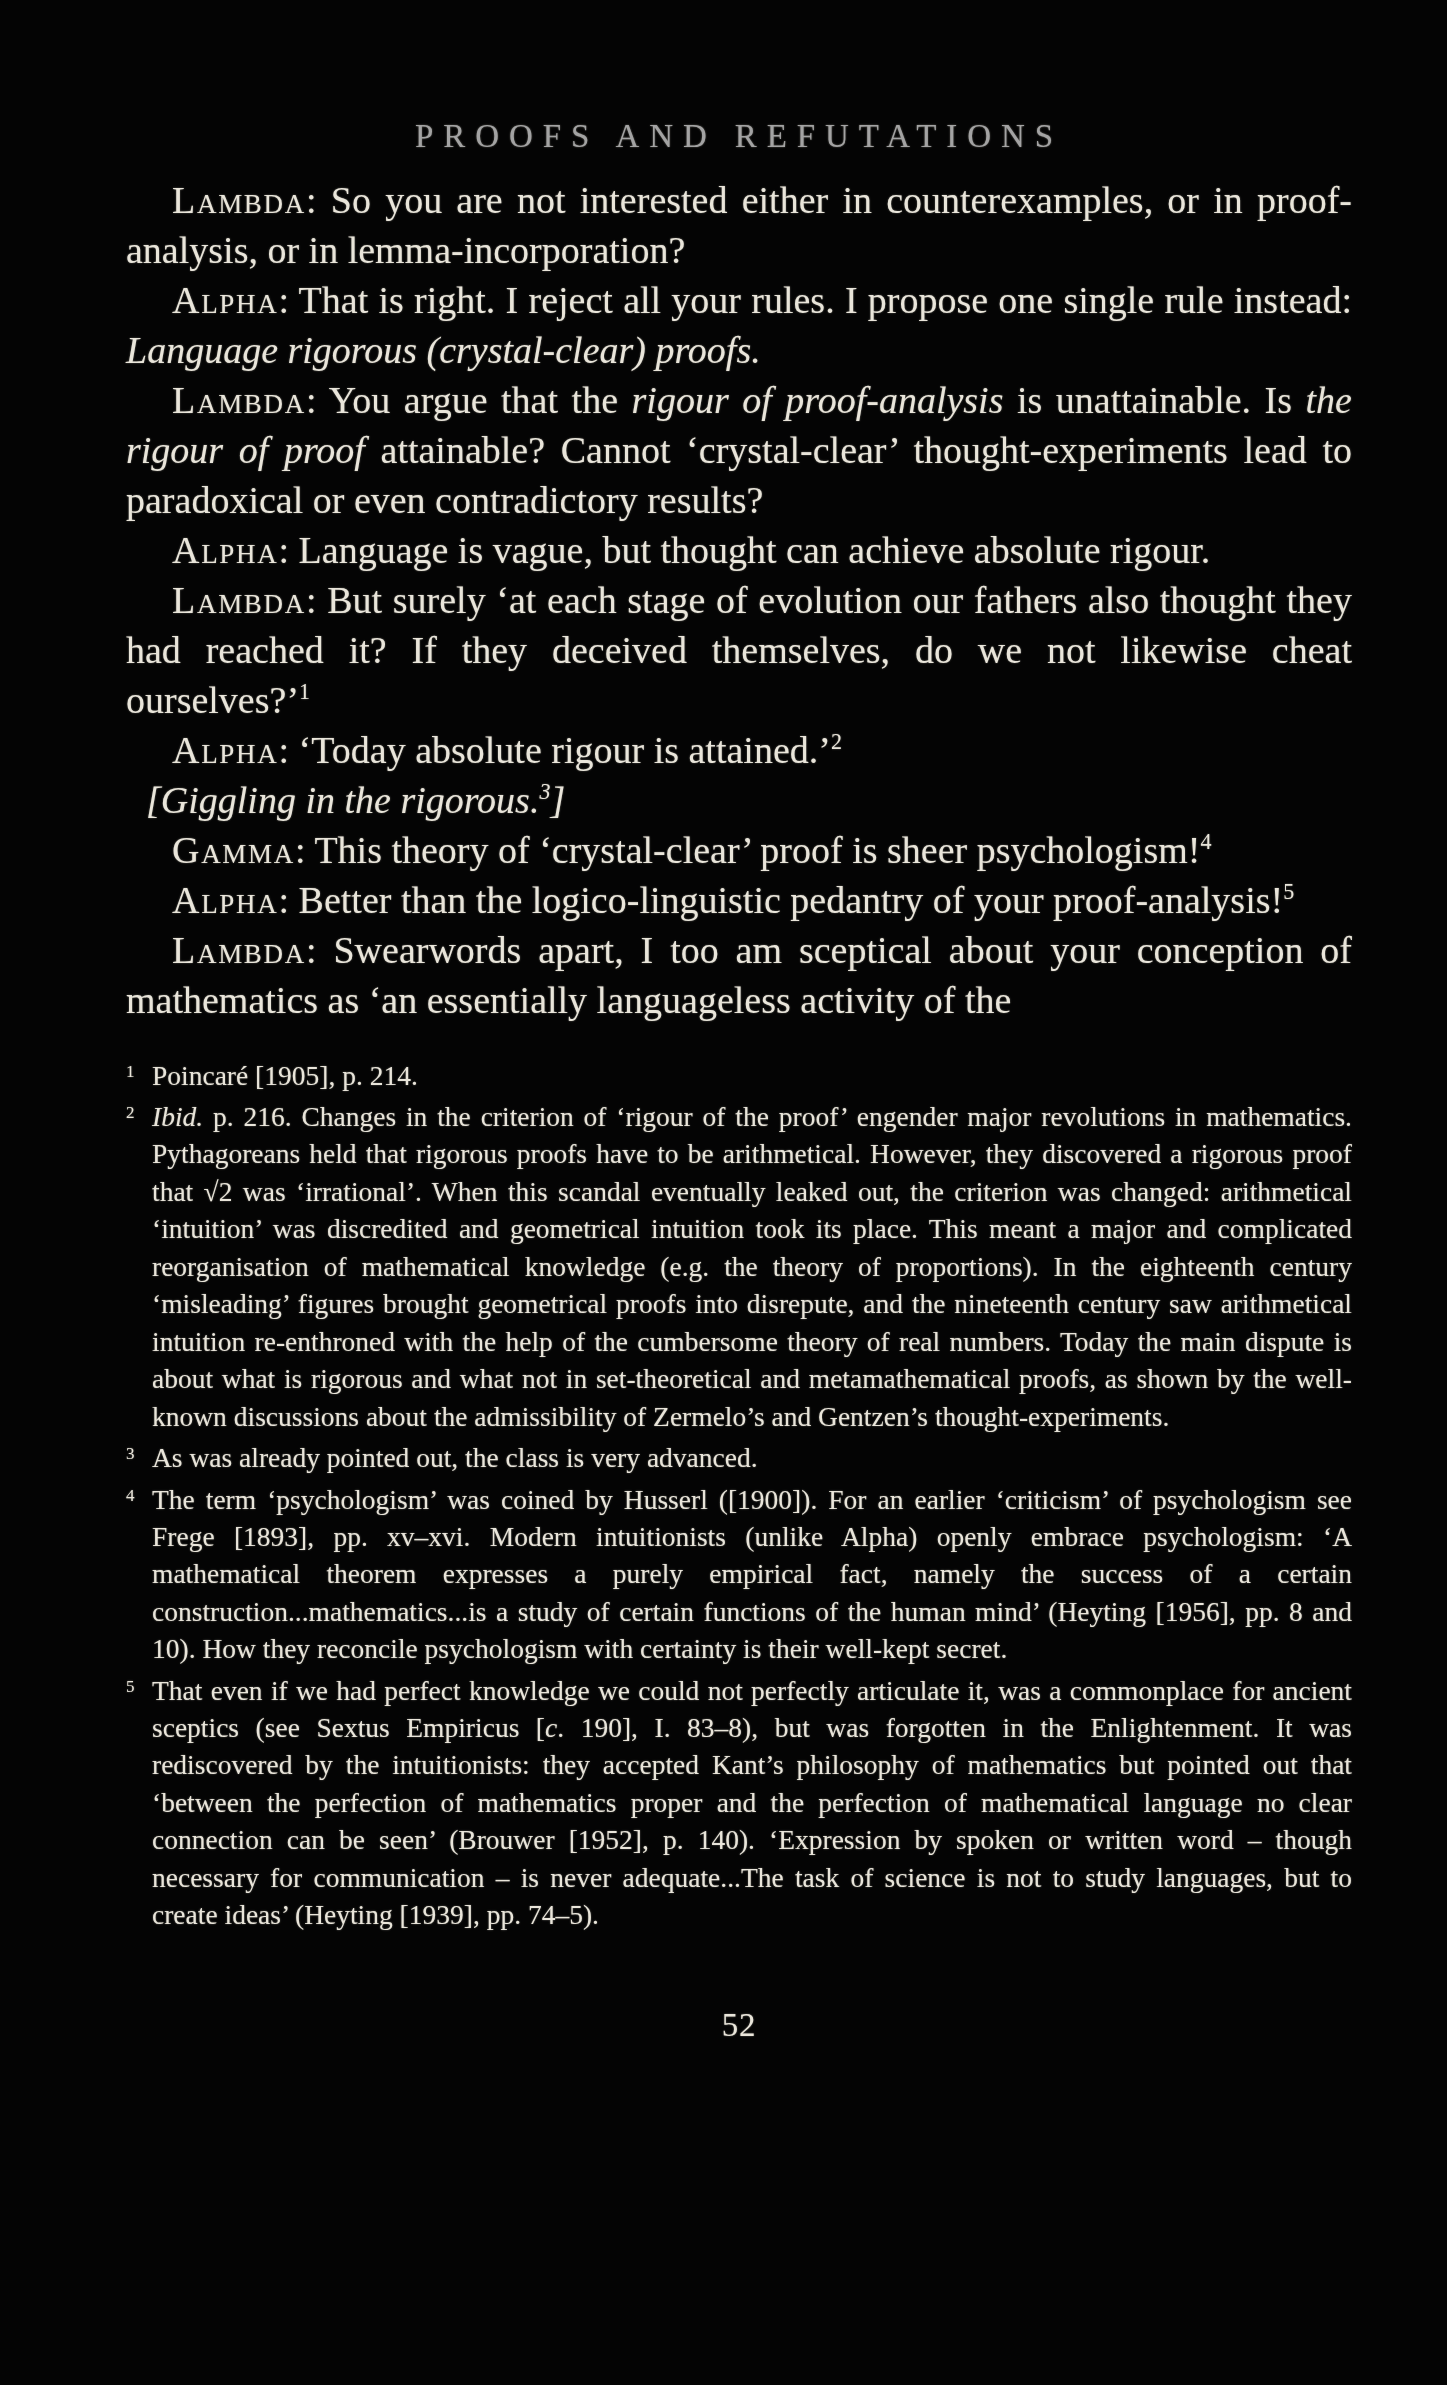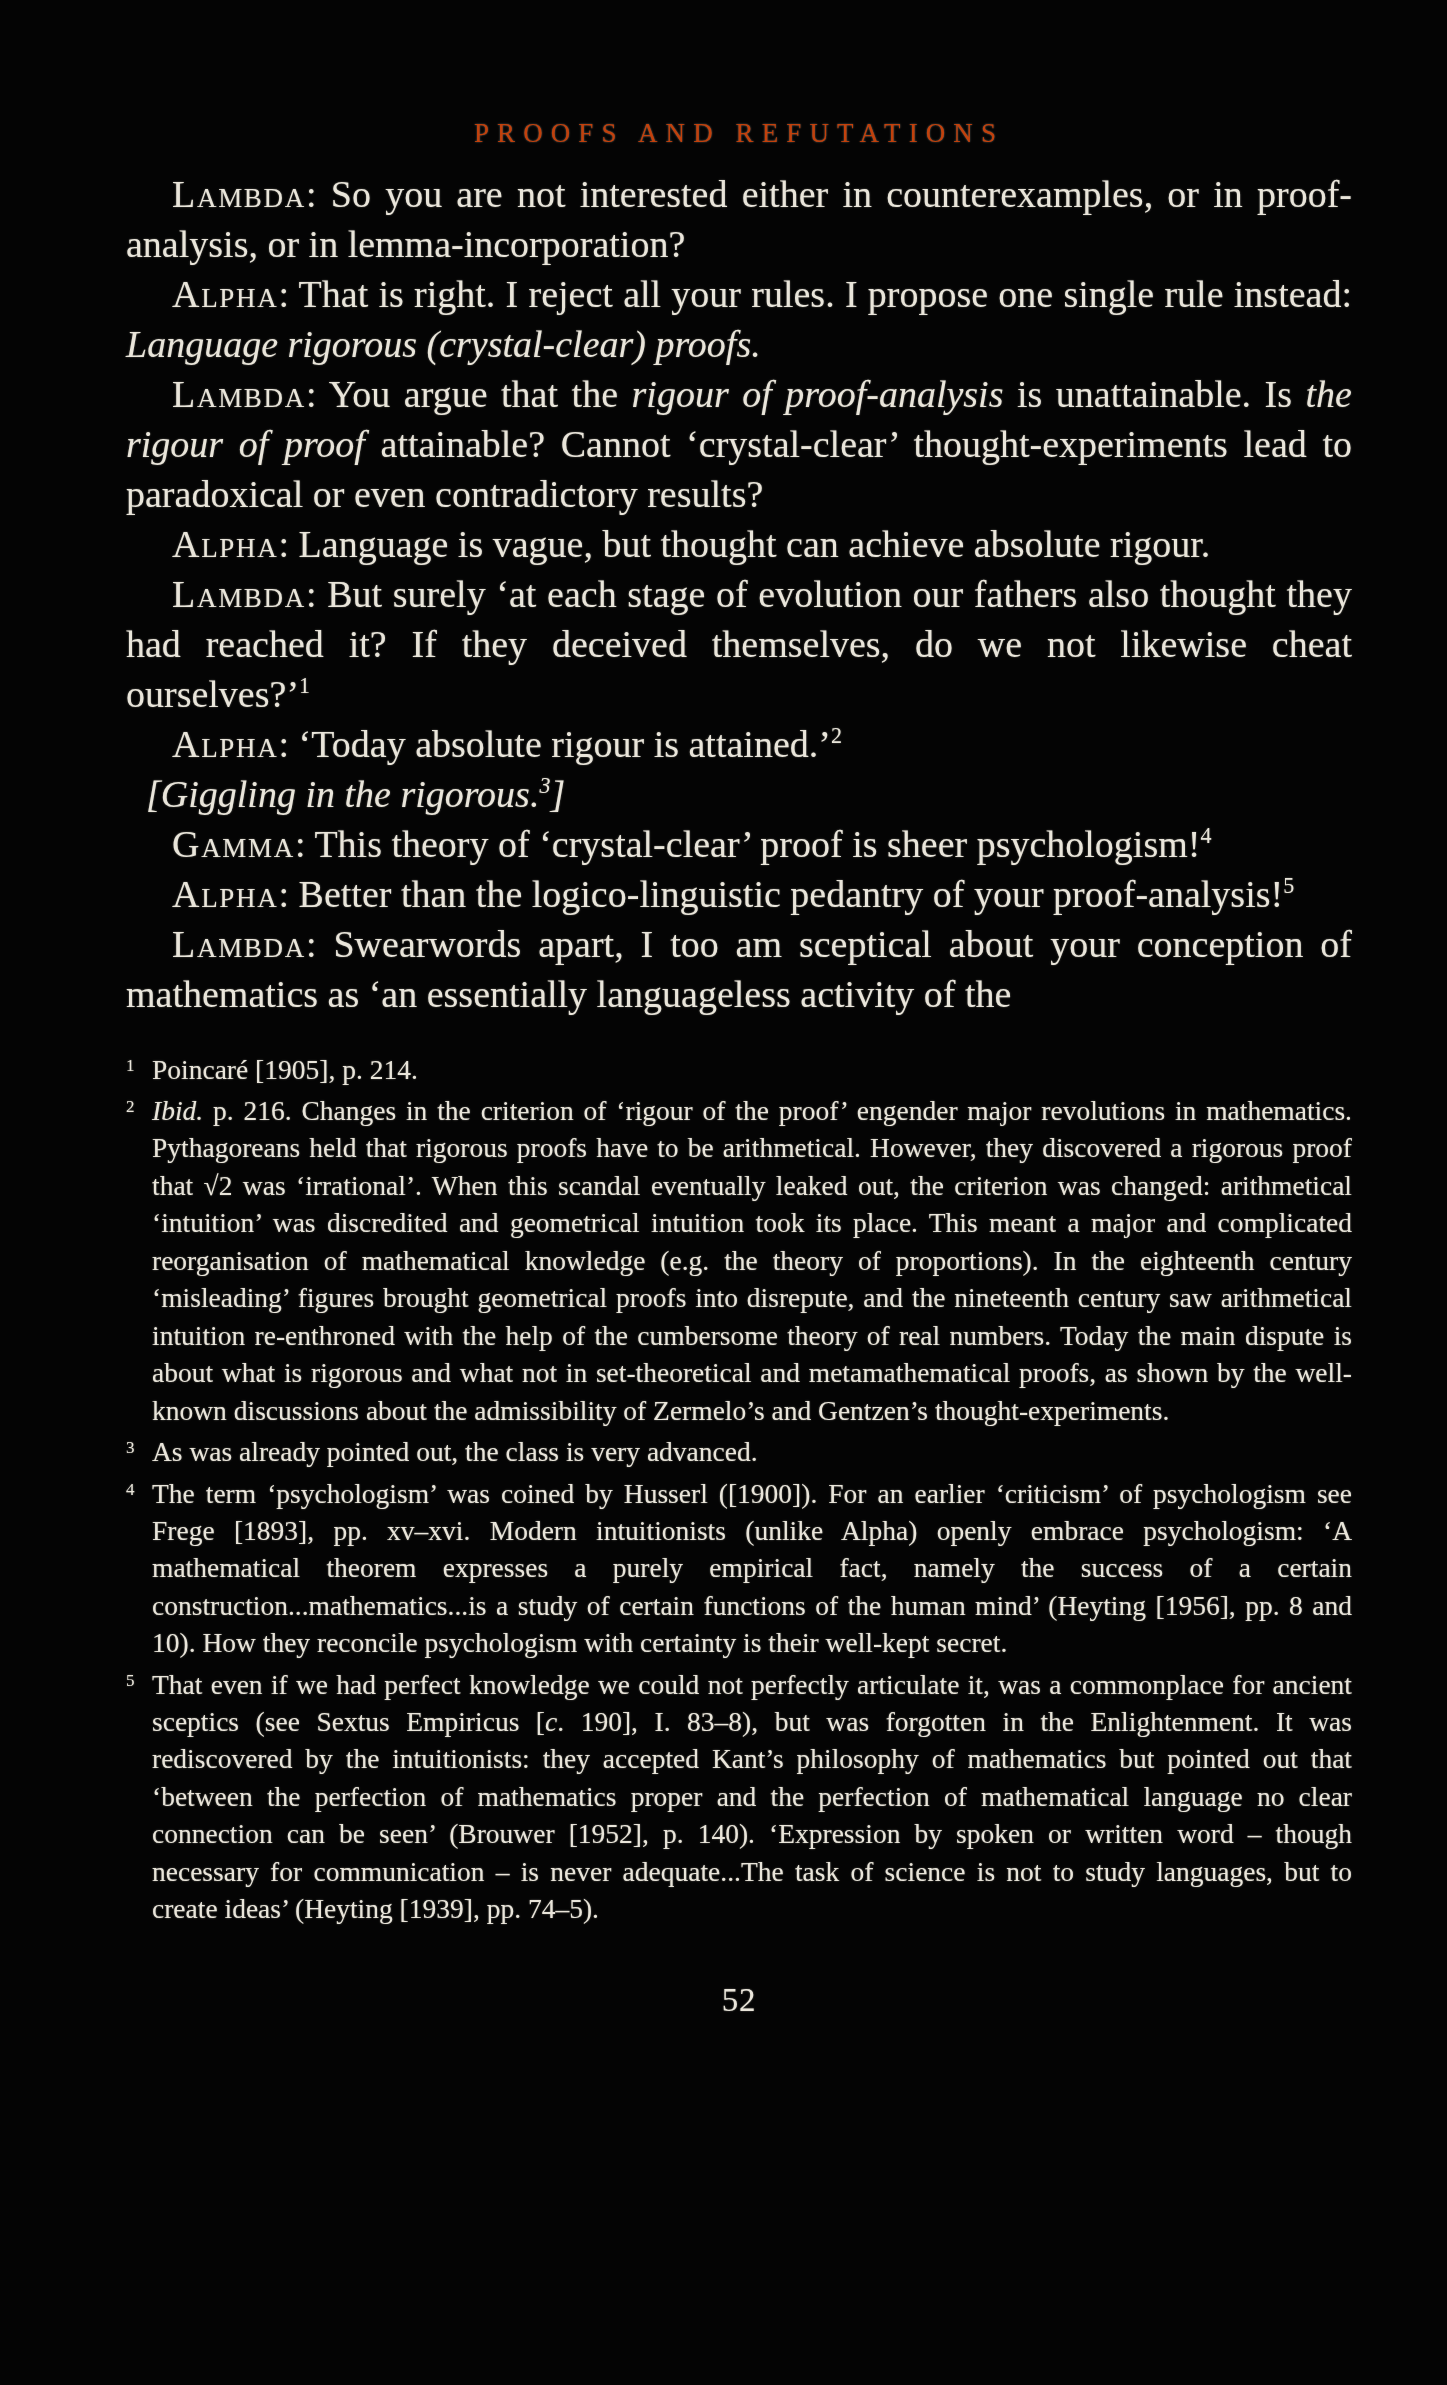--- a/index.html
+++ b/index.html
@@ -15,23 +15,23 @@
     overflow: hidden;
     font-family: "Liberation Serif", "DejaVu Serif", serif;
     color: #e9e5da;
     box-sizing: border-box;
     padding: 0 95px 0 126px;
     text-shadow: 0 0 2px rgba(235, 230, 218, 0.45);
   }
   .running-head {
     padding-top: 118px;
     text-align: center;
-    font-size: 27px;
+    font-size: 33px;
     letter-spacing: 0.30em;
-    color: #c2410c;
+    color: #a3a3a3;
     white-space: nowrap;
   }
   .dialogue {
     margin-top: 20px;
     font-size: 38px;
     line-height: 50px;
   }
   .dialogue p {
     margin: 0;
     text-align: justify;
@@ -65,21 +65,21 @@
   }
   .seg-i {
     font-style: italic;
   }
   .seg-sup {
     font-size: 0.58em;
     vertical-align: super;
     line-height: 0;
   }
   .page-number {
-    margin-top: 54px;
+    margin-top: 73px;
     text-align: center;
     font-size: 33px;
     letter-spacing: 0.02em;
   }
 </style>
 </head>
 <body>
 
 <div class="page">
   <div class="running-head">PROOFS AND REFUTATIONS</div>

